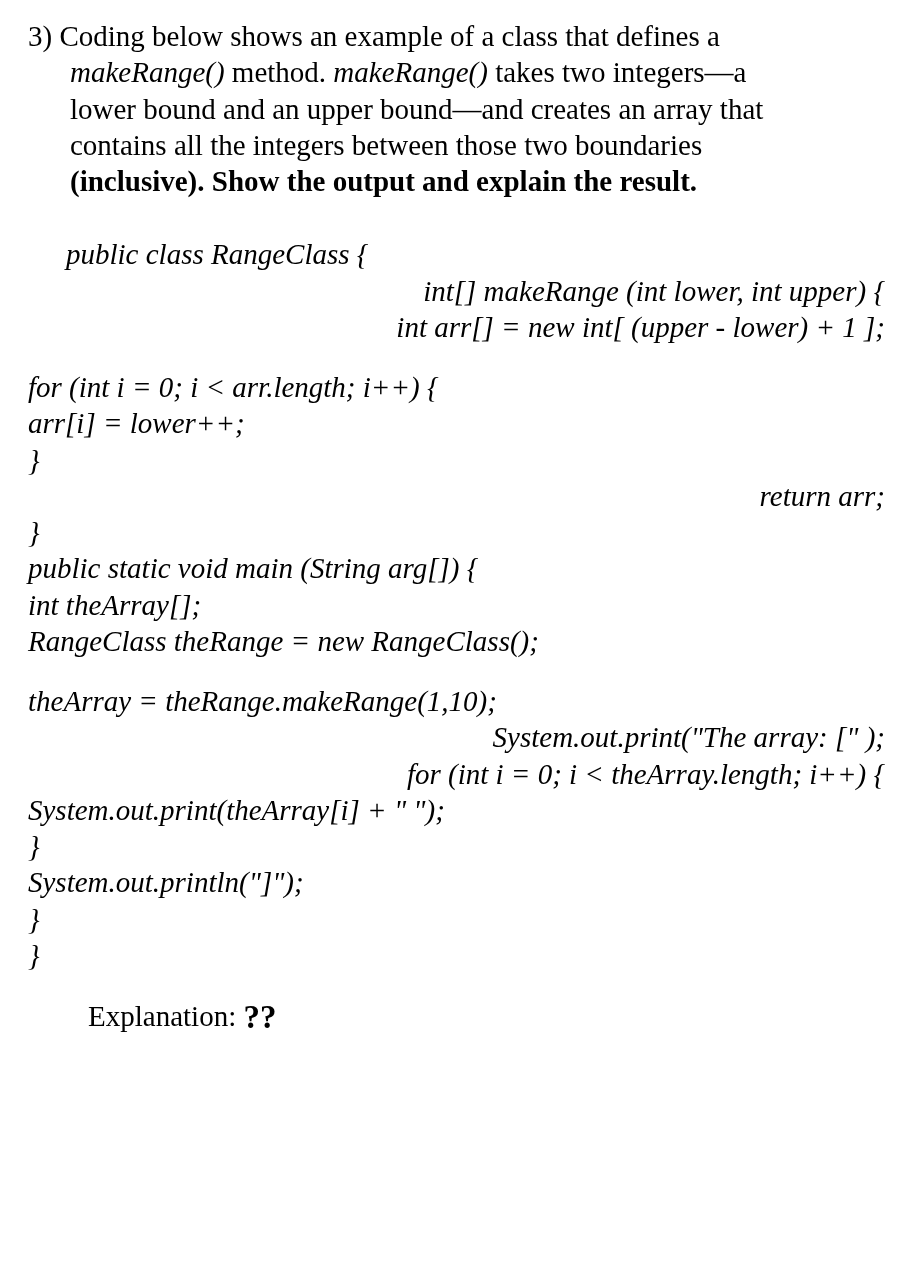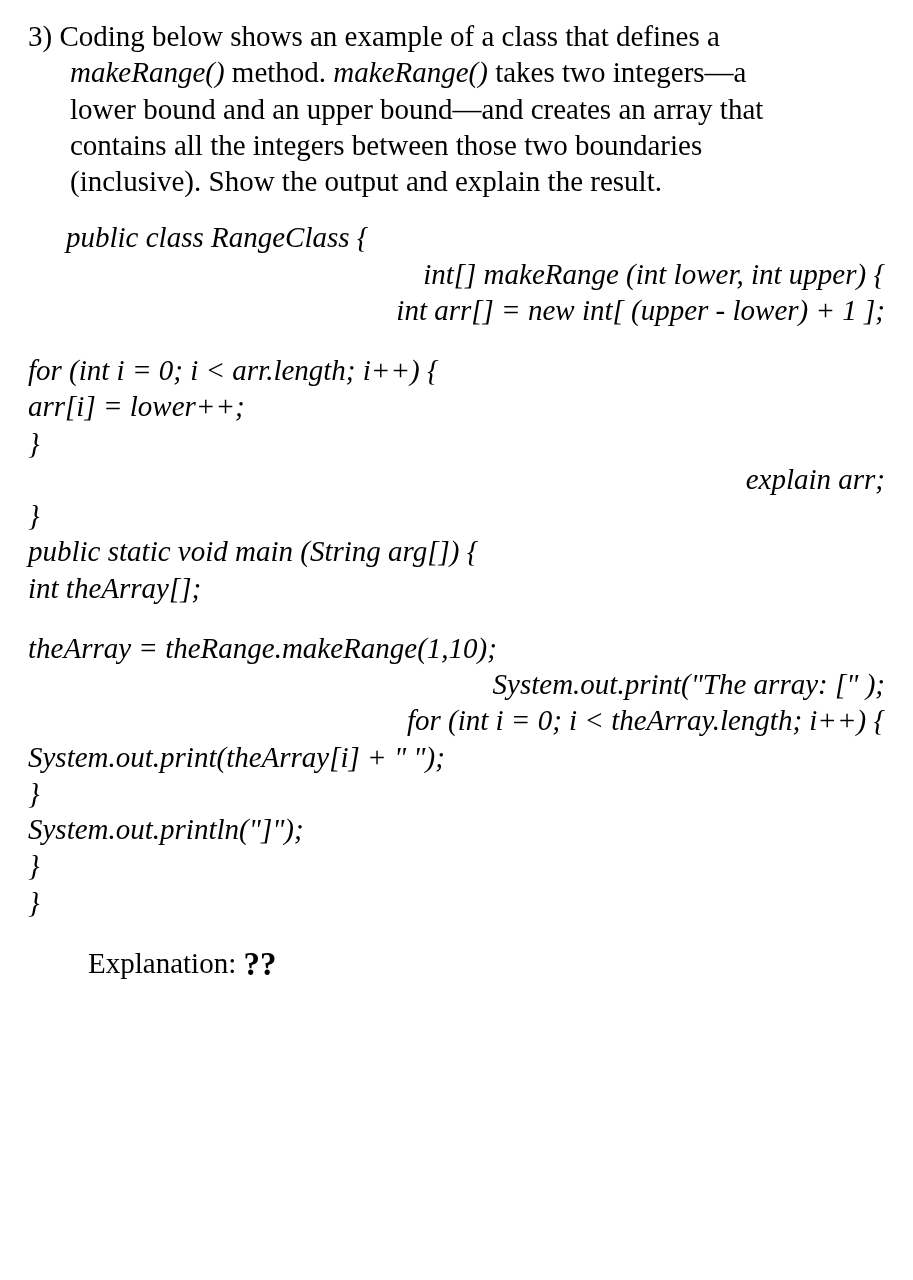--- a/index.html
+++ b/index.html
@@ -11,21 +11,21 @@
   }
   body {
     font-family: "Times New Roman", Times, serif;
     font-size: 29px;
     color: #000000;
     line-height: 1.25;
     padding: 18px 28px 0 28px;
     box-sizing: border-box;
   }
   .question {
-    margin-bottom: 20px;
+    margin-bottom: 37px;
   }
   .q-indent {
     padding-left: 42px;
     text-indent: -42px;
   }
   .italic {
     font-style: italic;
   }
   .code-block {
     font-style: italic;
@@ -54,39 +54,40 @@
   </div>
   <div style="padding-left:42px;">
     <span class="italic">makeRange()</span><span> method. </span><span class="italic">makeRange()</span><span> takes two integers—a</span>
   </div>
   <div style="padding-left:42px;">
     <span>lower bound and an upper bound—and creates an array that</span>
   </div>
   <div style="padding-left:42px;">
     <span>contains all the integers between those two boundaries</span>
   </div>
-  <div style="padding-left:42px;">
+  <div style="padding-left:42px;font-weight:bold;">
     <span>(inclusive). Show the output and explain the result.</span>
   </div>
 </div>
 
 <div class="code-block">
   <span class="line ind1">public class RangeClass {</span>
   <span class="line ind2">int[] makeRange (int lower, int upper) {</span>
   <span class="line ind2">int arr[] = new int[ (upper - lower) + 1 ];</span>
 </div>
 
 <div class="code-block">
   <span class="line">for (int i = 0; i &lt; arr.length; i++) {</span>
   <span class="line">arr[i] = lower++;</span>
   <span class="line">}</span>
-  <span class="line ind2">explain arr;</span>
+  <span class="line ind2">return arr;</span>
   <span class="line">}</span>
   <span class="line">public static void main (String arg[]) {</span>
   <span class="line">int theArray[];</span>
+  <span class="line">RangeClass theRange = new RangeClass();</span>
 </div>
 
 <div class="code-block">
   <span class="line">theArray = theRange.makeRange(1,10);</span>
   <span class="line ind2">System.out.print("The array: [" );</span>
   <span class="line ind2">for (int i = 0; i &lt; theArray.length; i++) {</span>
   <span class="line">System.out.print(theArray[i] + " ");</span>
   <span class="line">}</span>
   <span class="line">System.out.println("]");</span>
   <span class="line">}</span>

